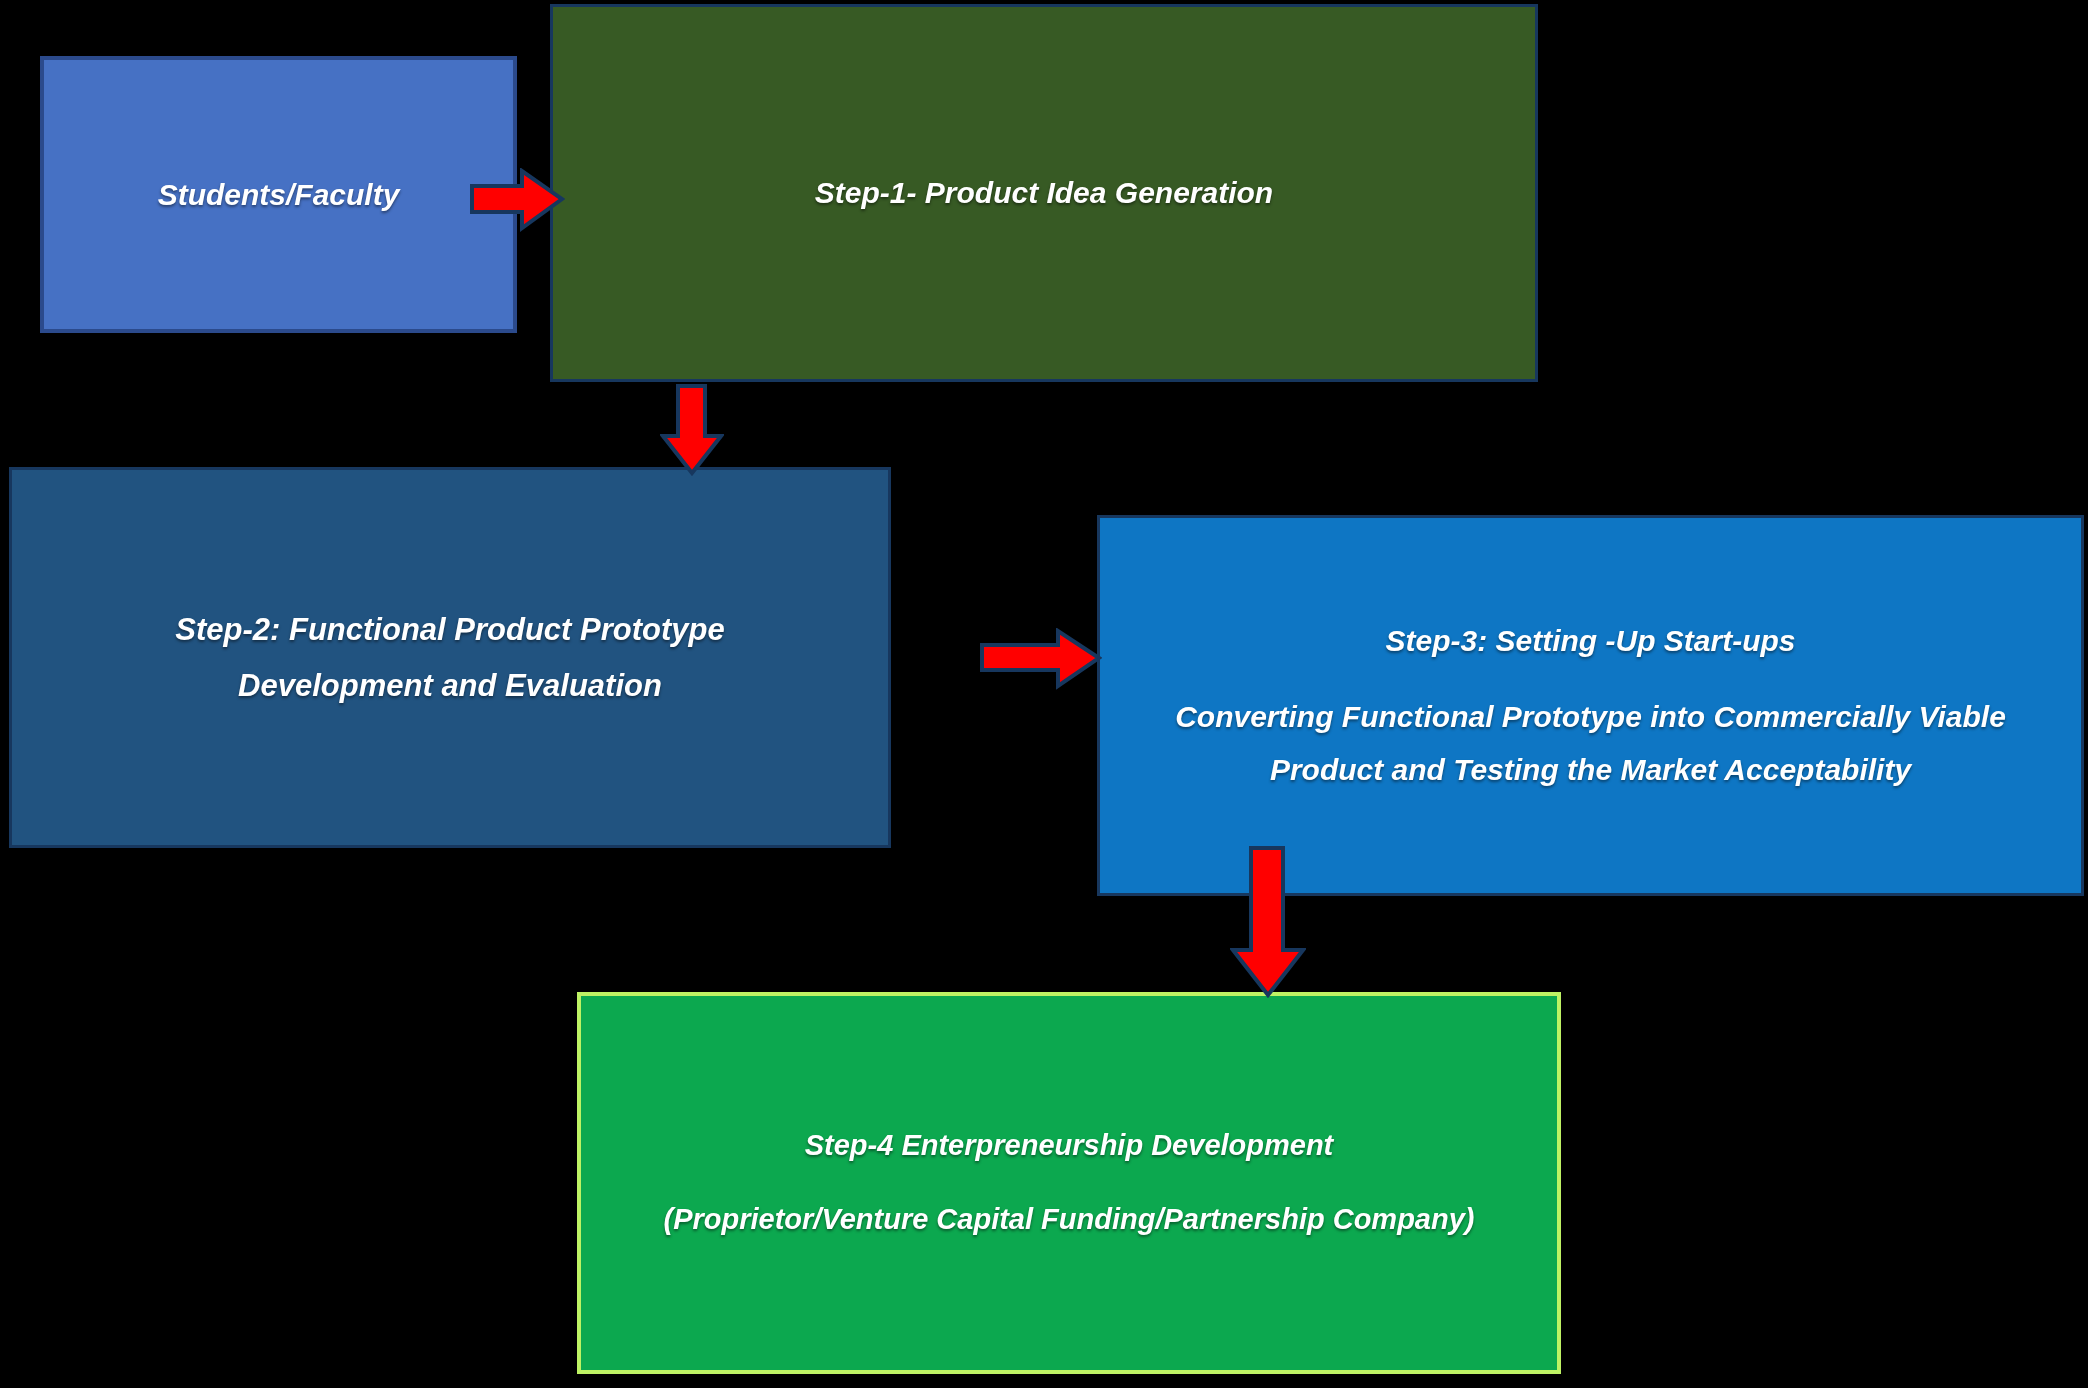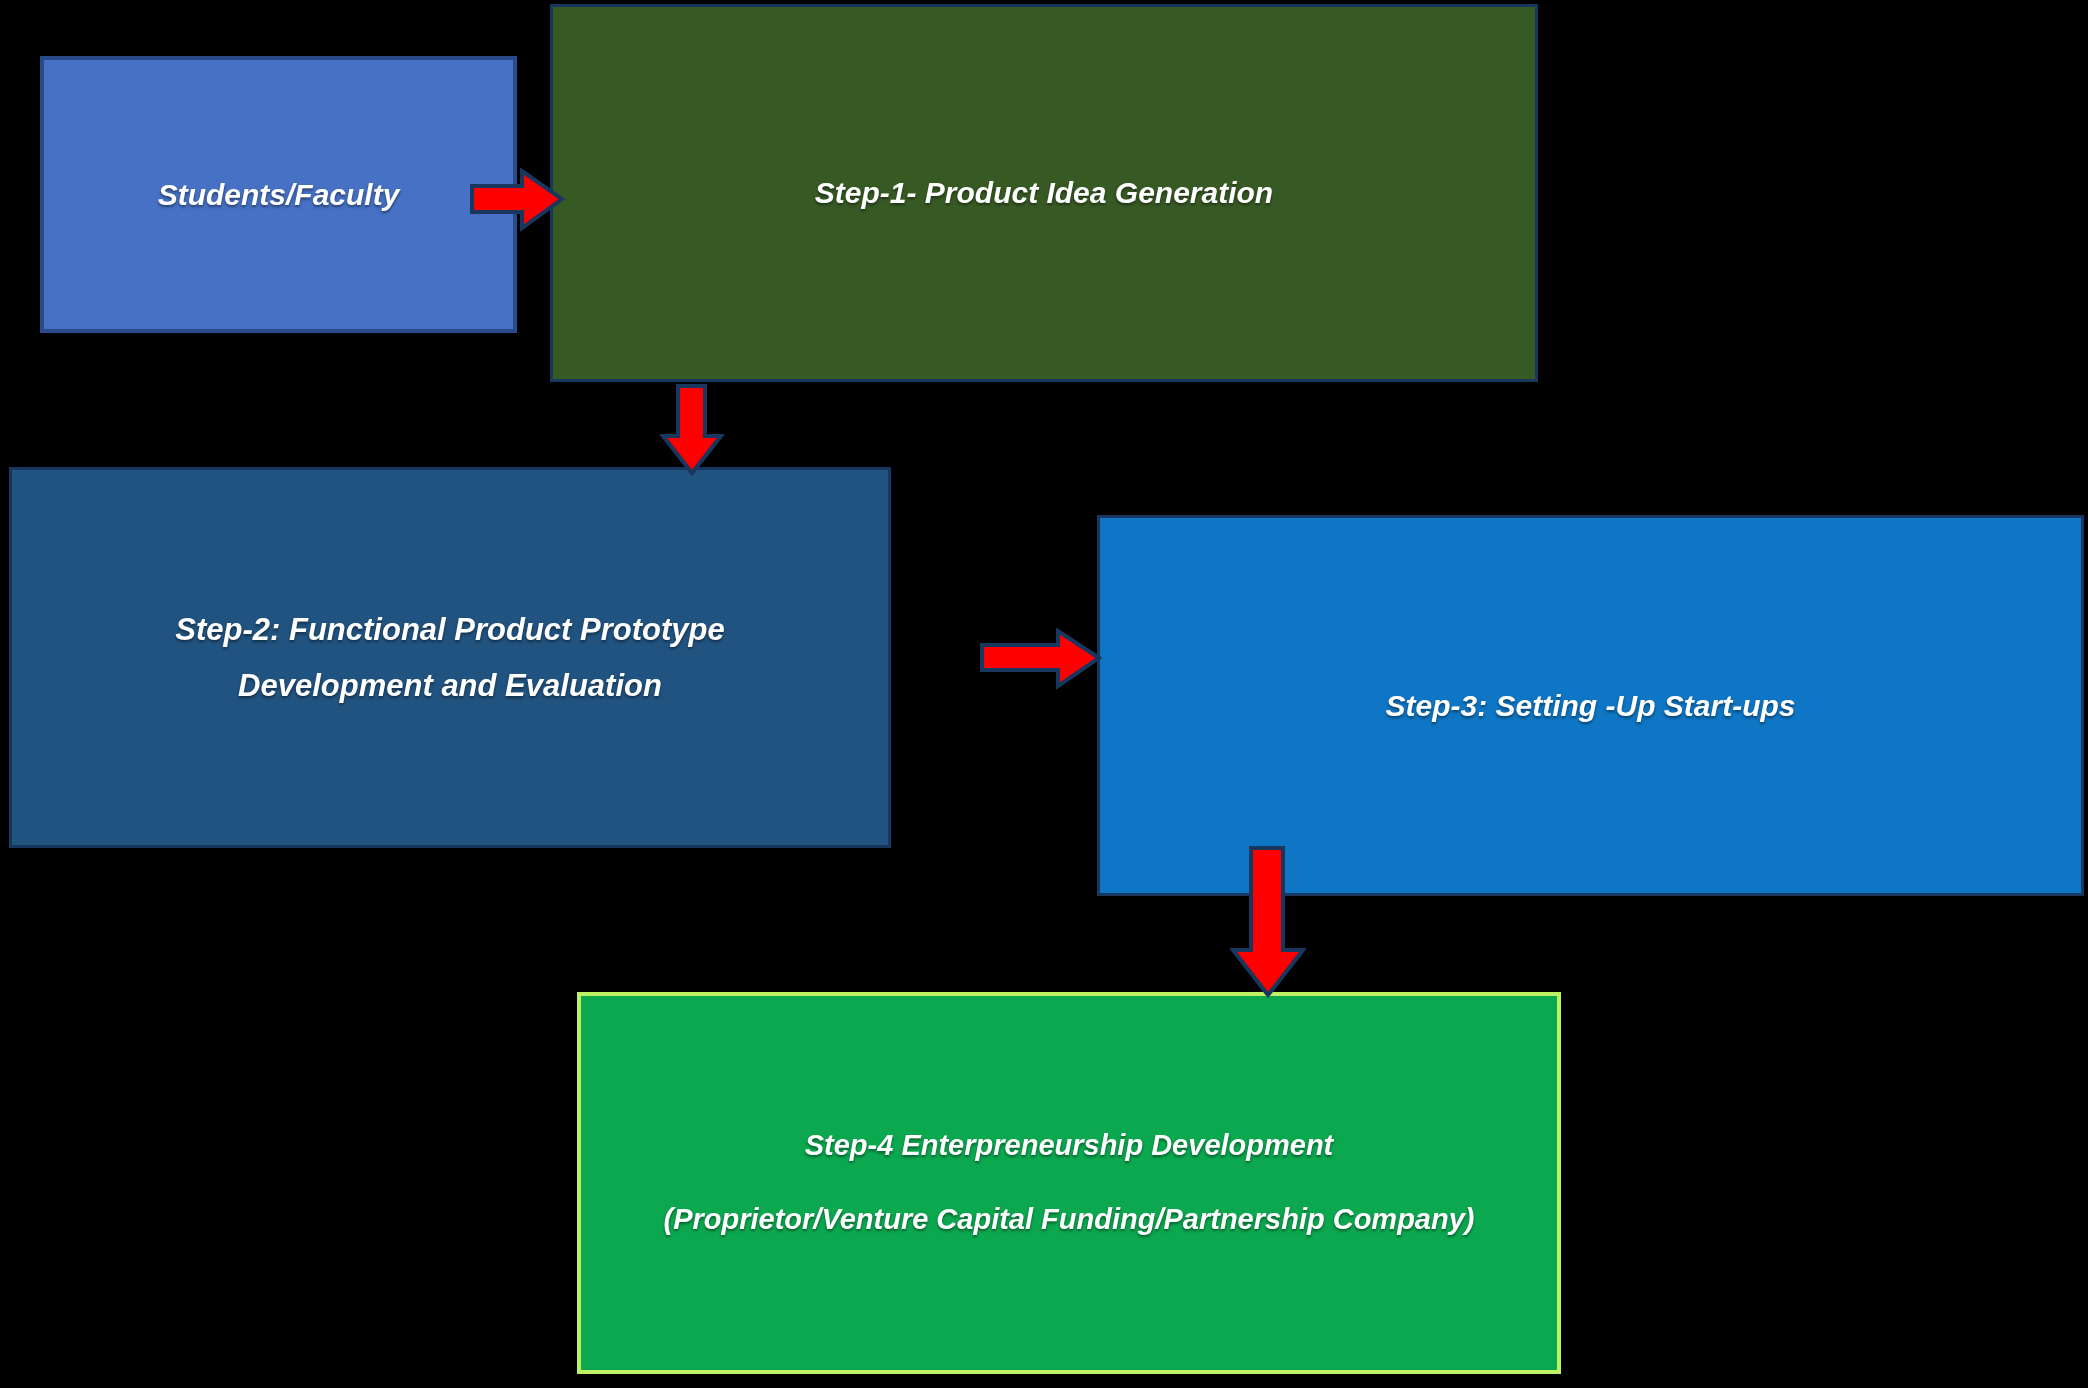--- a/index.html
+++ b/index.html
@@ -85,20 +85,21 @@
   <div class="node step1-box">
     <p>Step-1- Product Idea Generation</p>
   </div>
 
   <div class="node step2-box">
     <p>Step-2: Functional Product Prototype Development and Evaluation</p>
   </div>
 
   <div class="node step3-box">
     <p>Step-3: Setting -Up Start-ups</p>
+    <p>Converting Functional Prototype into Commercially Viable Product and Testing the Market Acceptability</p>
   </div>
 
   <div class="node step4-box">
     <p>Step-4 Enterpreneurship Development</p>
     <p class="no-wrap">(Proprietor/Venture Capital Funding/Partnership Company)</p>
   </div>
 
   <svg class="arrow" style="left:470px; top:168px;" width="95" height="64" viewBox="0 0 95 64">
     <polygon points="2,18 52,18 52,3 92,31 52,60 52,44 2,44" fill="#FF0000" stroke="#17375E" stroke-width="4" stroke-linejoin="miter"></polygon>
   </svg>

